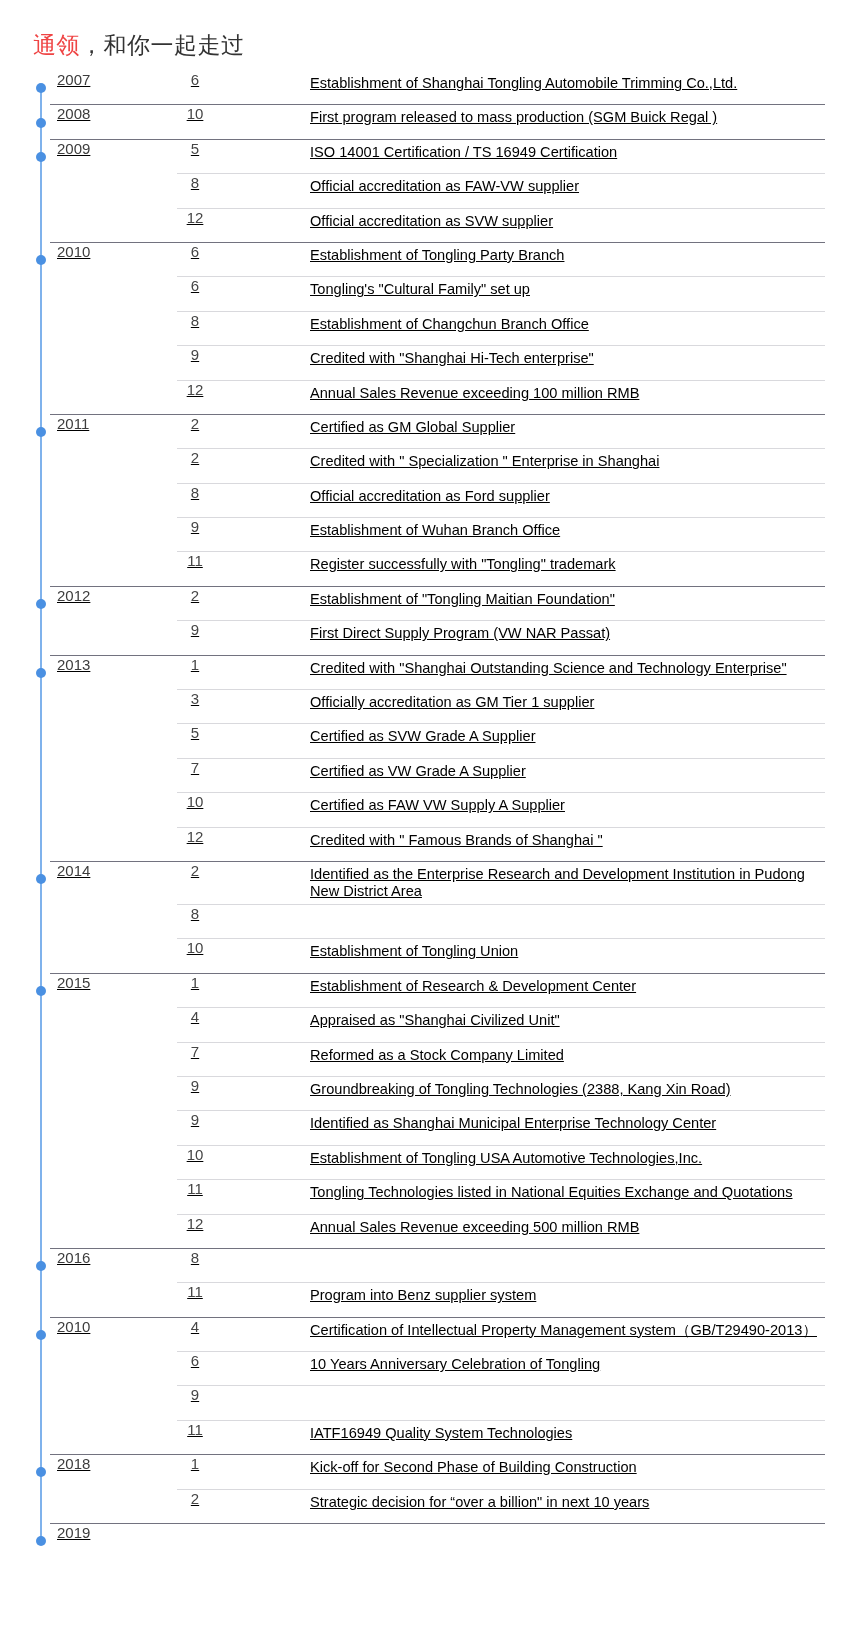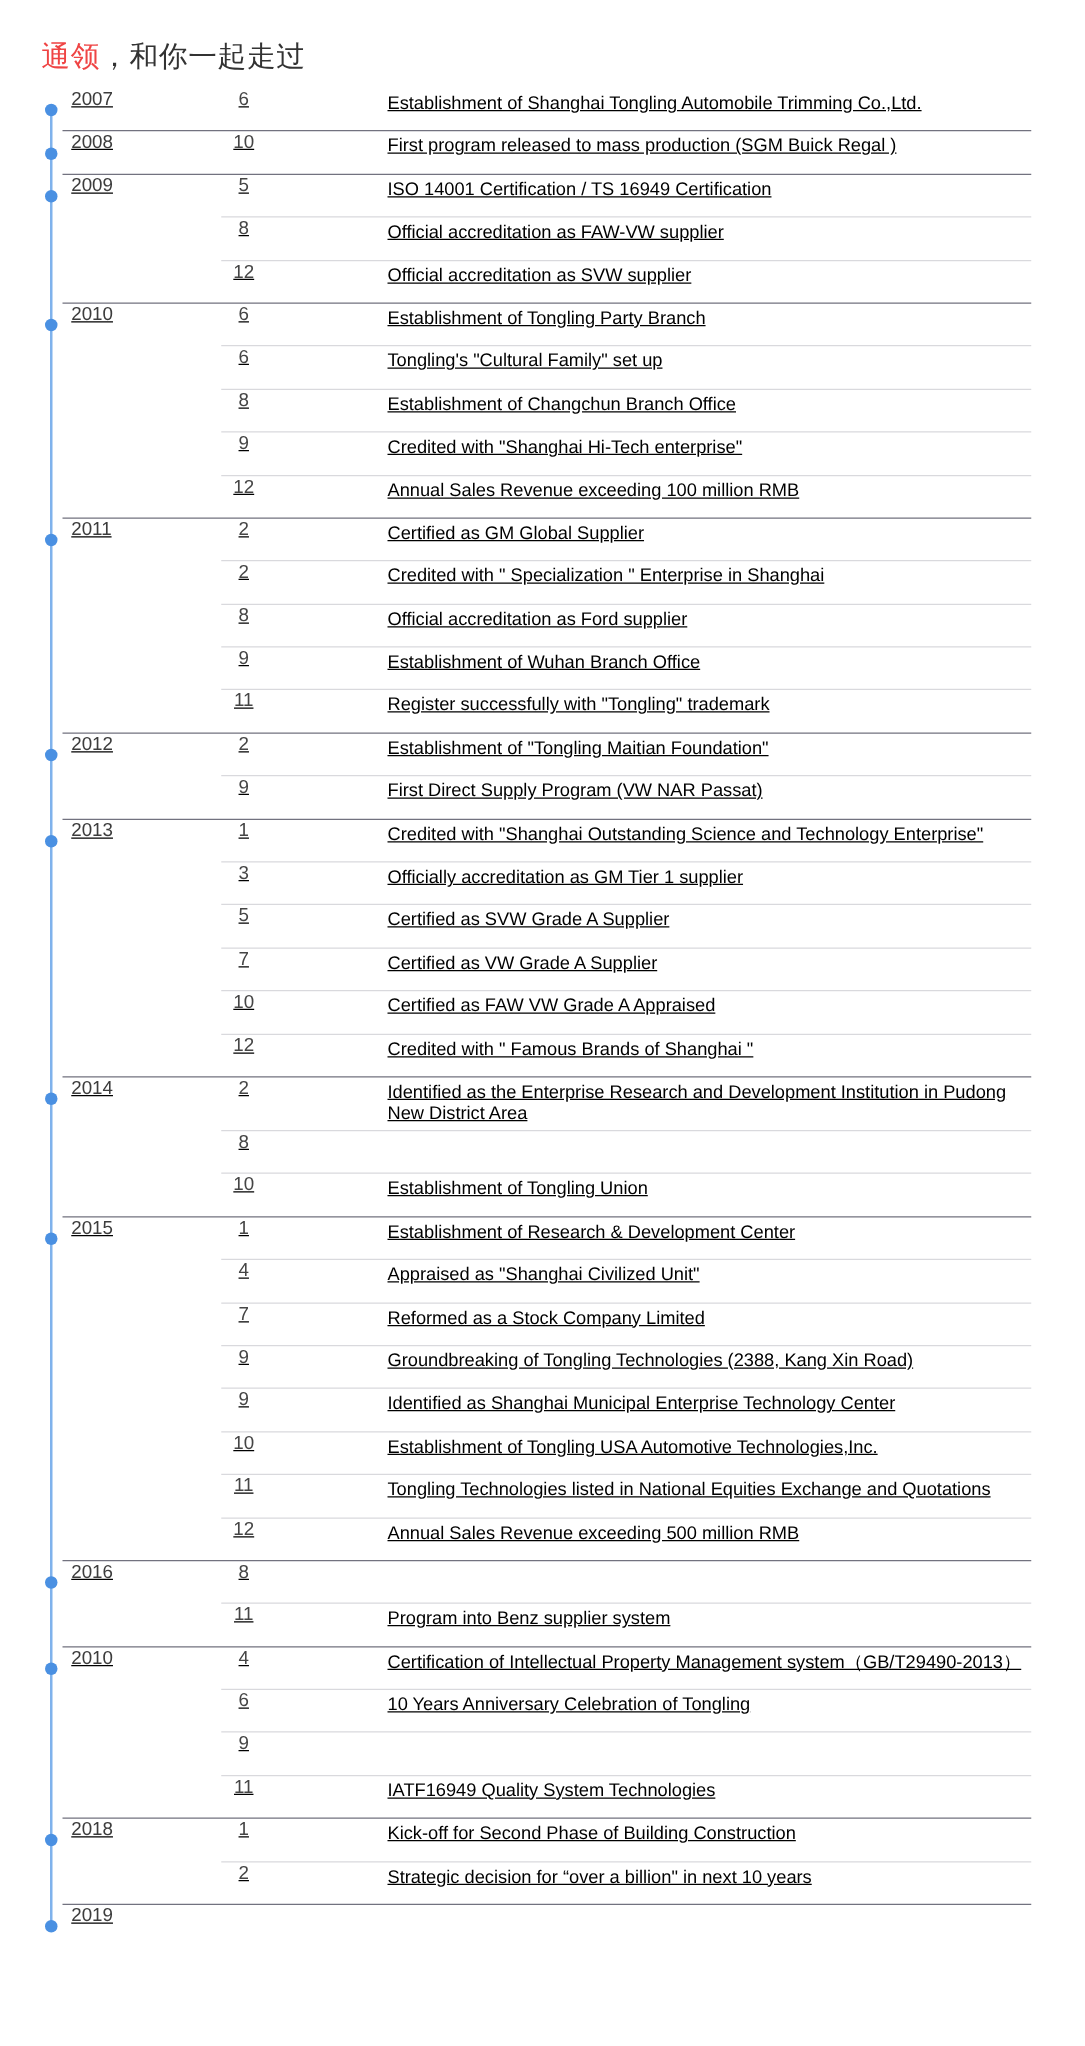--- a/index.html
+++ b/index.html
@@ -166,21 +166,21 @@
           <div class="col-desc">Certified as SVW Grade A Supplier</div>
         </div>
         <div class="row">
           <div class="col-year"></div>
           <div class="col-month">7</div>
           <div class="col-desc">Certified as VW Grade A Supplier</div>
         </div>
         <div class="row">
           <div class="col-year"></div>
           <div class="col-month">10</div>
-          <div class="col-desc">Certified as FAW VW Grade A Appraised</div>
+          <div class="col-desc">Certified as FAW VW Supply A Supplier</div>
         </div>
         <div class="row">
           <div class="col-year"></div>
           <div class="col-month">12</div>
           <div class="col-desc">Credited with " Famous Brands of Shanghai "</div>
         </div>
       </div>
       <div class="group">
         <span class="dot"></span>
         <div class="row">

